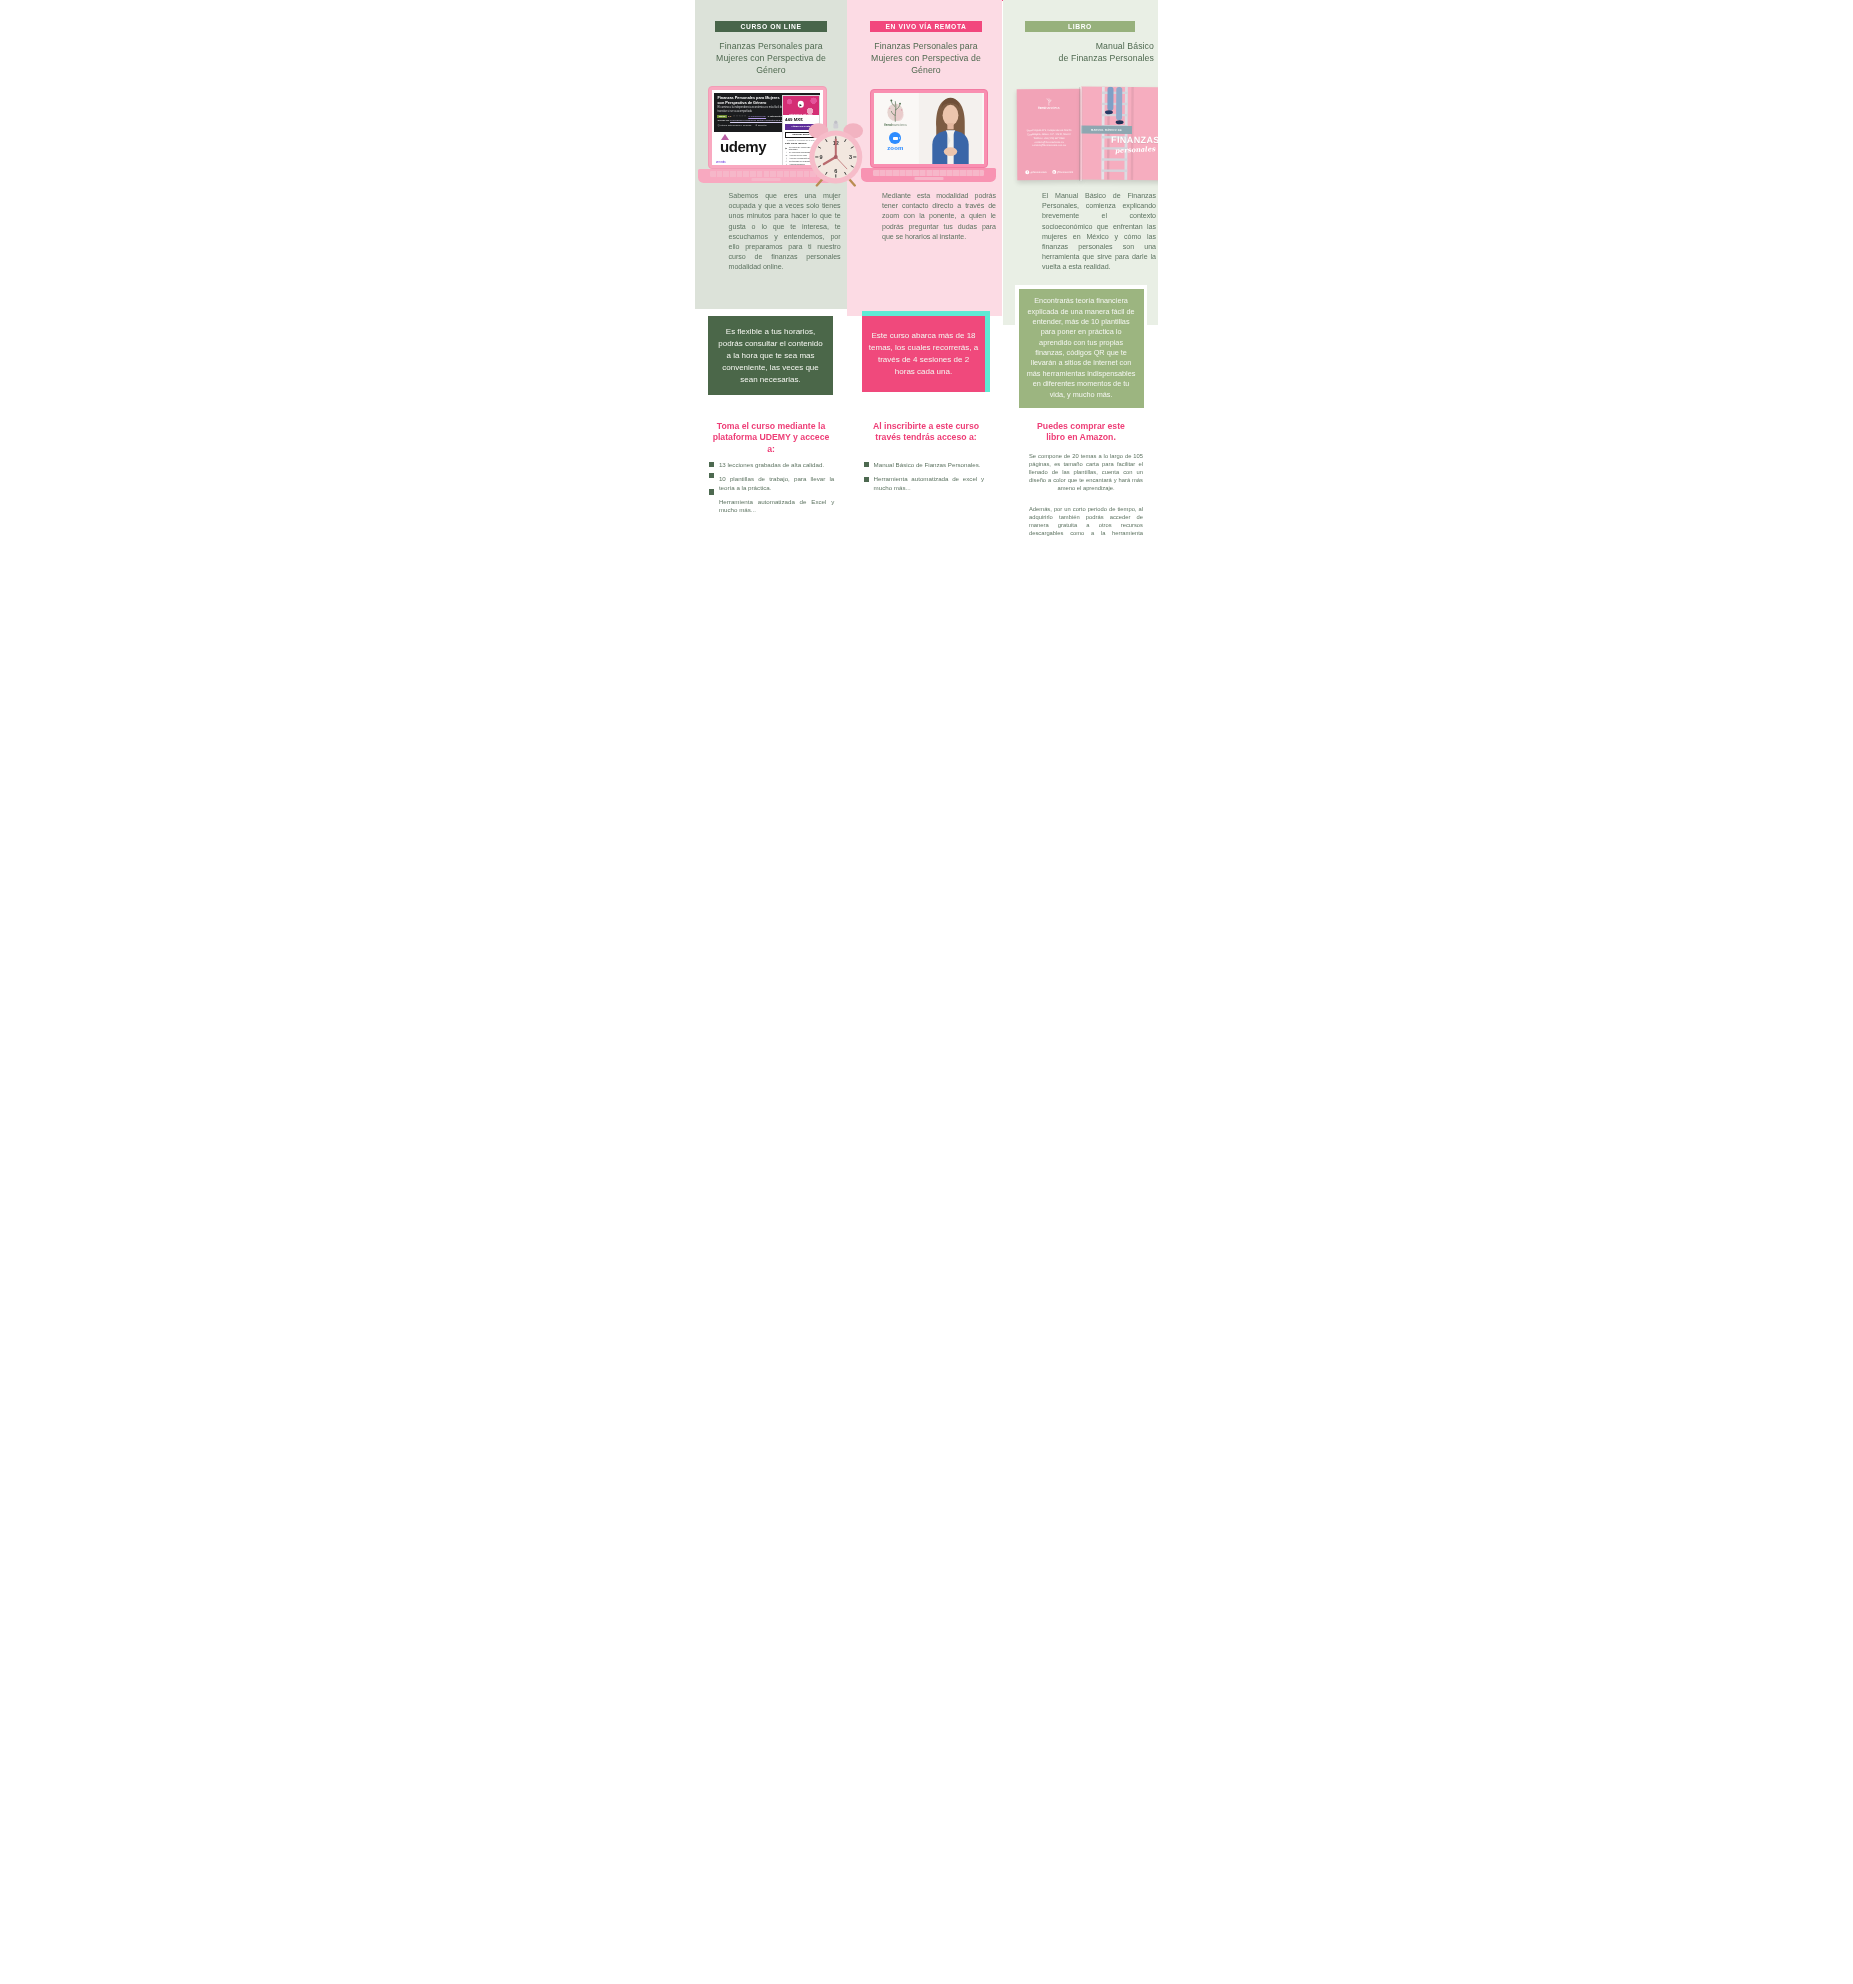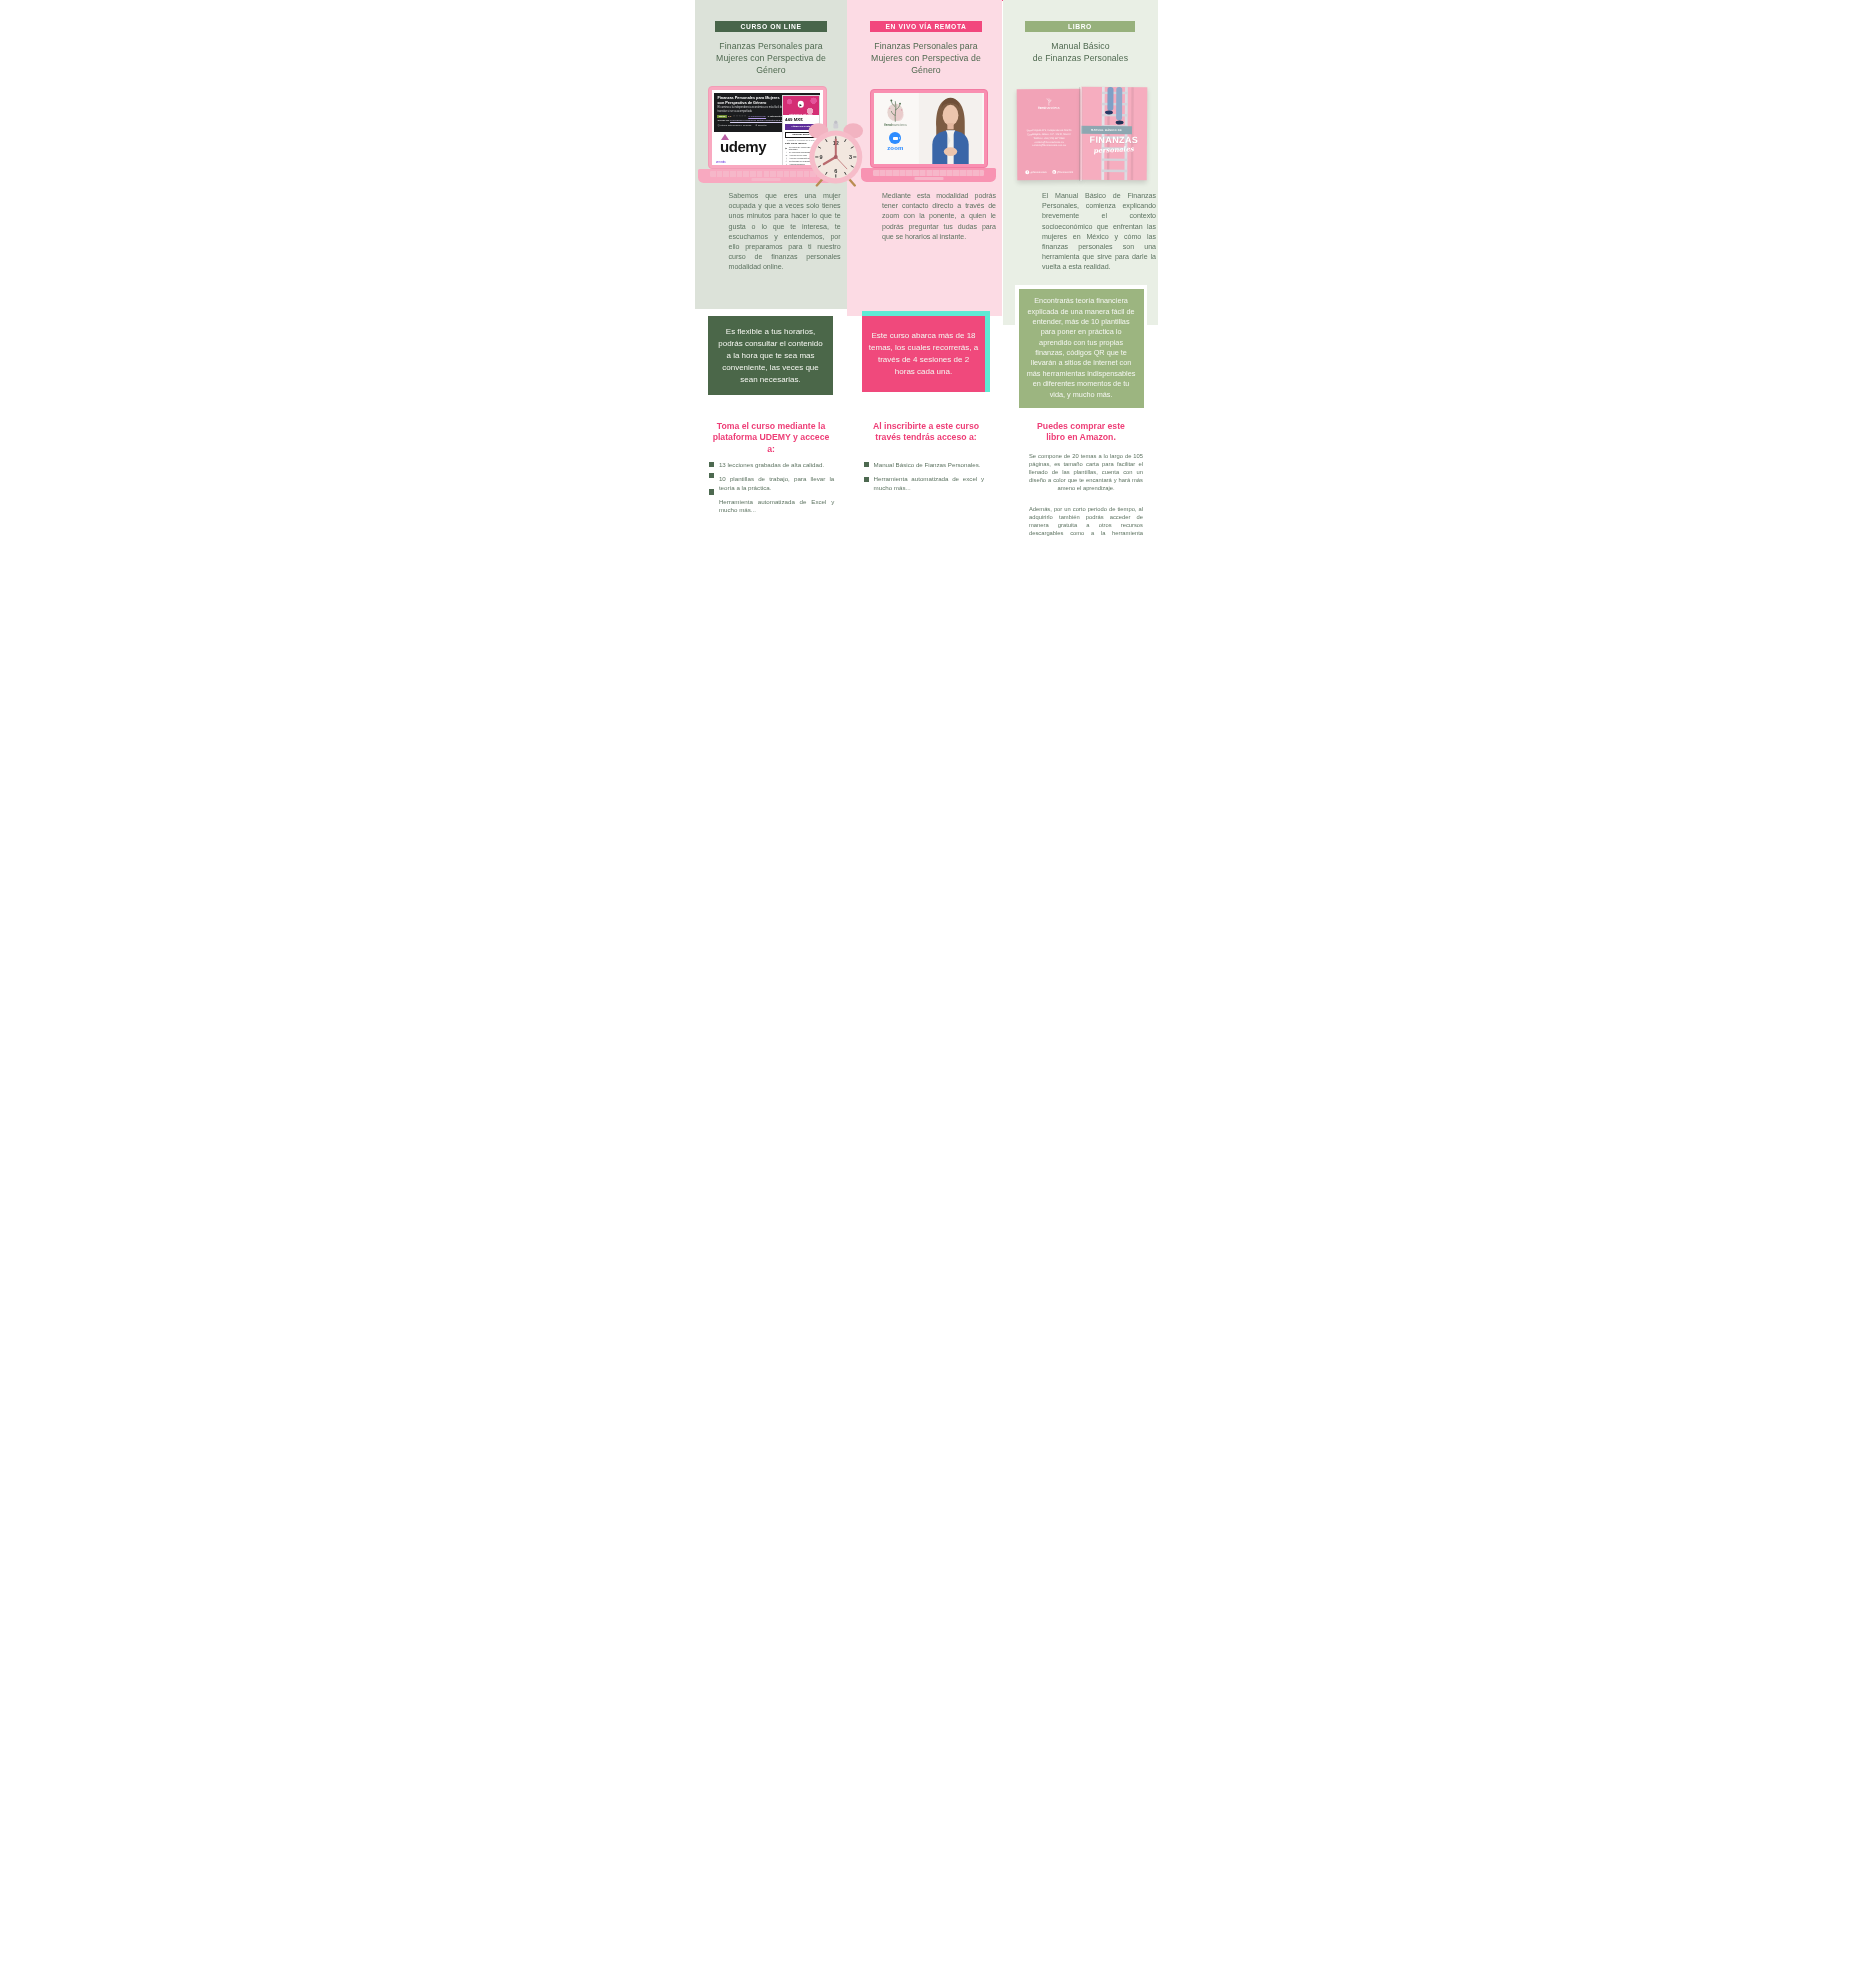--- a/index.html
+++ b/index.html
@@ -18,21 +18,21 @@
   
   .badge{top:20.6px;height:11.5px;display:flex;align-items:center;justify-content:center;
          color:#fff;font-weight:bold;font-size:6.7px;letter-spacing:0.6px;}
   .badge.b0{left:20px;width:112px;background:#48654a;}
   .badge.b1{left:175px;width:112px;background:#f2477d;}
   .badge.b2{left:330px;width:110px;background:#97b17c;}
 
   .title{top:40px;text-align:center;color:#4f6950;font-size:8.7px;line-height:1.38;letter-spacing:0.1px;}
   .title.t0{left:16px;width:120px;}
   .title.t1{left:171px;width:120px;}
-  .title.t2{left:332px;width:107px;}
+  .title.t2{left:352px;width:107px;text-align:right;}
 
   .para{top:191px;color:#5e7462;font-size:7.1px;line-height:1.44;text-align:justify;letter-spacing:-0.04px;margin-left:13px;}
   .para.p0{left:20.6px;width:112px;}
   .para.p1{left:174px;width:114px;}
   .para.p2{left:334px;width:114px;}
 
   
   .hbox{display:flex;align-items:center;justify-content:center;text-align:center;
         color:#f4f6f0;font-size:8px;line-height:1.5;box-sizing:border-box;}
   .box0{left:13px;top:316px;width:125px;height:79px;background:#4b6749;padding:4px 7.1px;text-align:center;}
@@ -133,21 +133,21 @@
   .bpl{left:4.8px;top:4px;width:64px;height:91px;background:#f2a3b7;transform:rotate(-.4deg);}
   .b-logo{margin-top:8.7px;text-align:center;color:rgba(255,255,255,.95);font-size:3.6px;}
   .b-logo b{font-weight:bold;}
   .b-branch{display:block;margin:0 auto 0.8px;}
   .b-addr{margin-top:19px;font-size:2.4px;line-height:1.55;color:rgba(255,255,255,.9);text-align:center;}
   .b-soc{position:absolute;bottom:5.6px;left:0;right:0;display:flex;justify-content:center;gap:5.2px;
          font-size:2.4px;color:#fff;align-items:center;}
   .soc-it{display:flex;align-items:center;gap:1.2px;}
   .soc-ic{width:4px;height:4px;border-radius:50%;background:#fff;color:#f2a3b7;font-size:2.8px;font-weight:bold;
           display:flex;align-items:center;justify-content:center;}
-  .bpr{left:69px;top:2.4px;width:66px;height:93px;background:#f6adbf;transform:rotate(.4deg);overflow:hidden;}
+  .bpr{left:69px;top:2.4px;width:66px;height:93px;background:#f6adbf;transform:rotate(.4deg);overflow:hidden;padding-left:43px;}
   .b-band{position:absolute;left:0;top:39px;width:51px;height:8.3px;background:#8ea7b1;color:#fff;
           font-size:2.6px;font-weight:bold;letter-spacing:0.3px;display:flex;align-items:center;
           justify-content:center;z-index:2;}
   .b-fin{position:absolute;left:0;top:48px;width:100%;text-align:center;font-size:9px;font-weight:bold;
          color:#fff;letter-spacing:0.4px;z-index:2;text-shadow:0 0.4px 0.8px rgba(0,0,0,.12);}
   .b-per{position:absolute;left:0;top:59px;width:100%;text-align:center;font-size:6.7px;font-weight:bold;
          font-style:italic;font-family:"DejaVu Serif",serif;color:#fff;transform:rotate(-3deg);z-index:2;}
   .spine{left:67px;top:2.4px;width:3.6px;height:94px;z-index:3;
          background:linear-gradient(90deg,rgba(0,0,0,.16),rgba(255,255,255,.45),rgba(0,0,0,.06));}
 </style>

